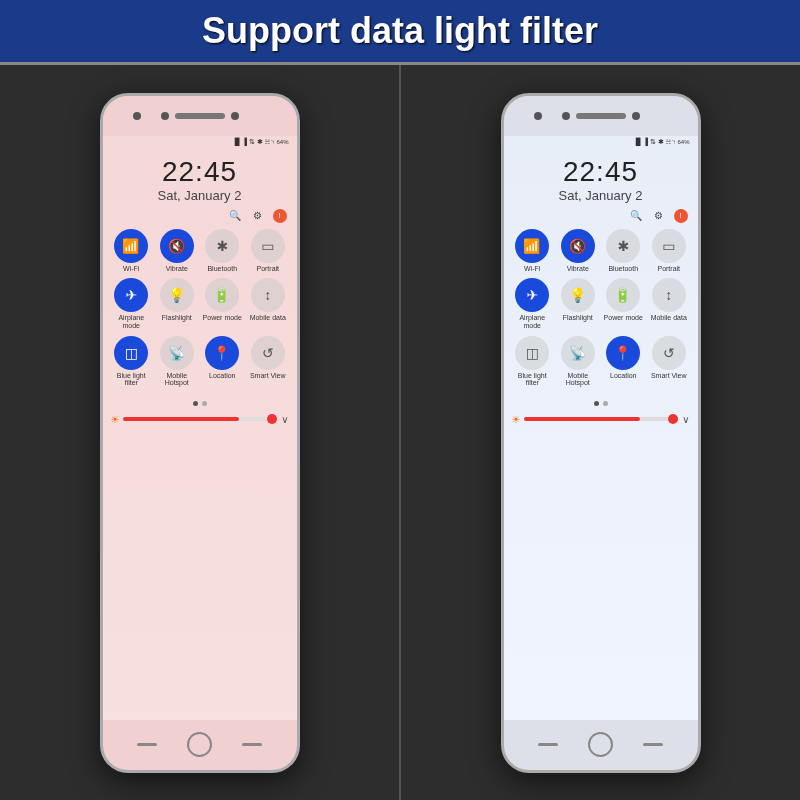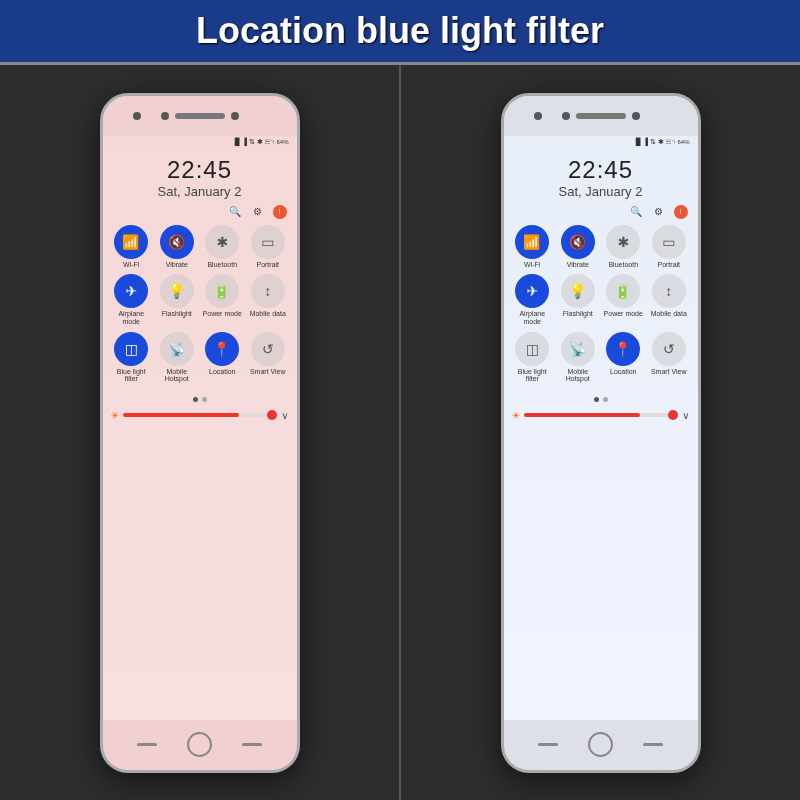--- a/index.html
+++ b/index.html
@@ -124,21 +124,21 @@
       gap: 2px;
       align-items: center;
     }
 
     
     .clock-area {
       text-align: center;
       padding: 8px 0 4px;
     }
     .clock-time {
-      font-size: 24px;
+      font-size: 28px;
       font-weight: 300;
       color: #222;
       letter-spacing: 1px;
     }
     .clock-date {
       font-size: 13px;
       color: #444;
     }
 
     
@@ -289,21 +289,21 @@
       border: 2px solid #888;
       background: transparent;
     }
   </style>
 </head>
 <body>
 
 <div>
 
   <div class="header">
-    <h1>Location blue light filter</h1>
+    <h1>Support data light filter</h1>
   </div>
 
   <div class="content">
 
     <div class="phone-panel">
       <div class="phone normal-tint">
 
         <div class="phone-top">
           <div class="camera"></div>
           <div class="speaker"></div>

